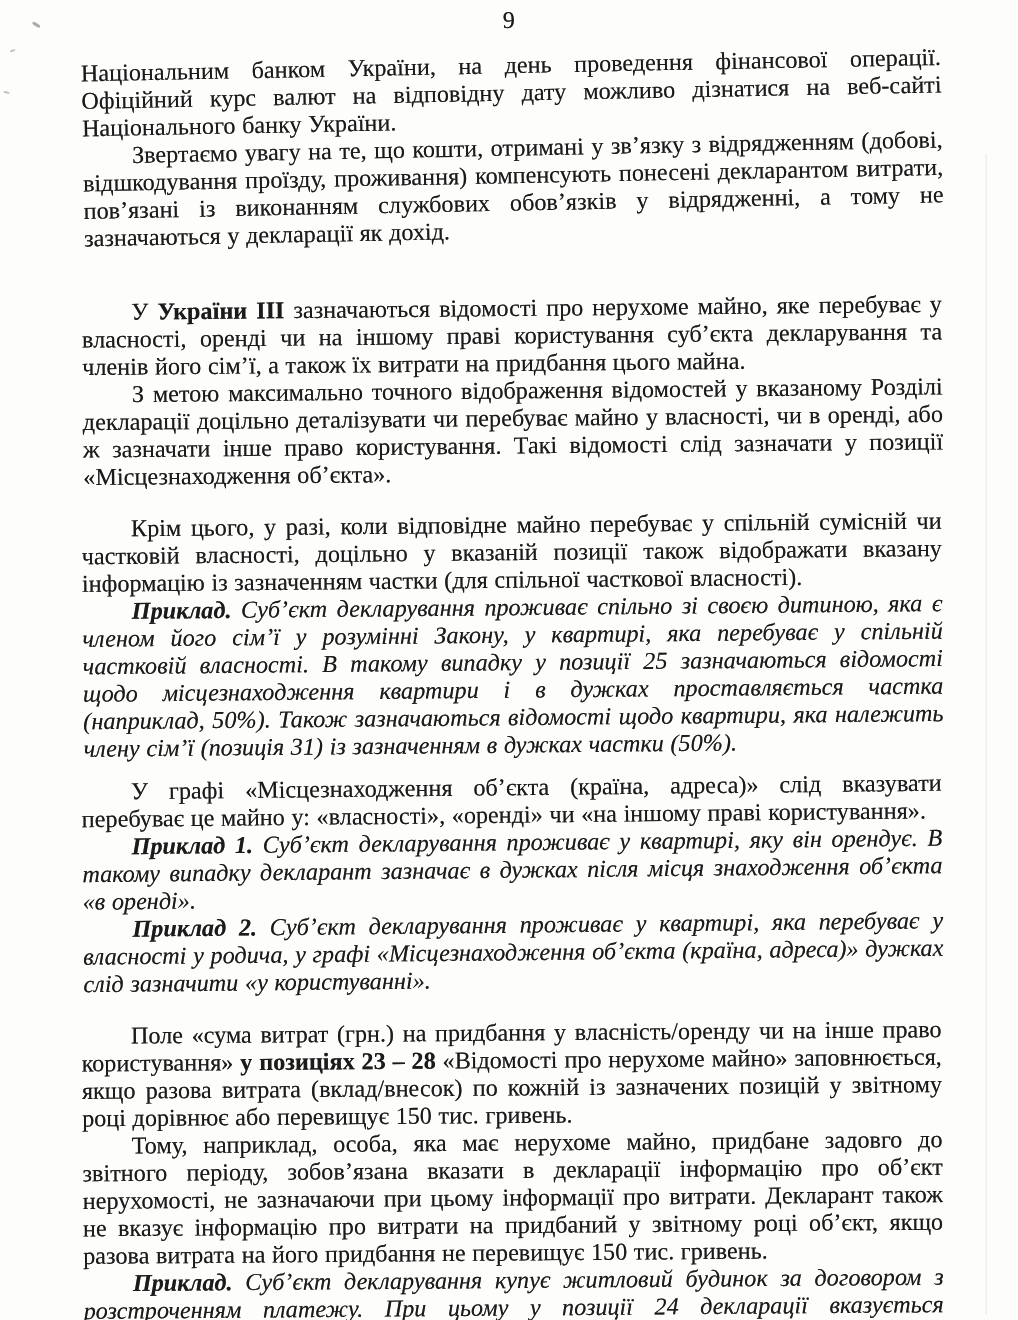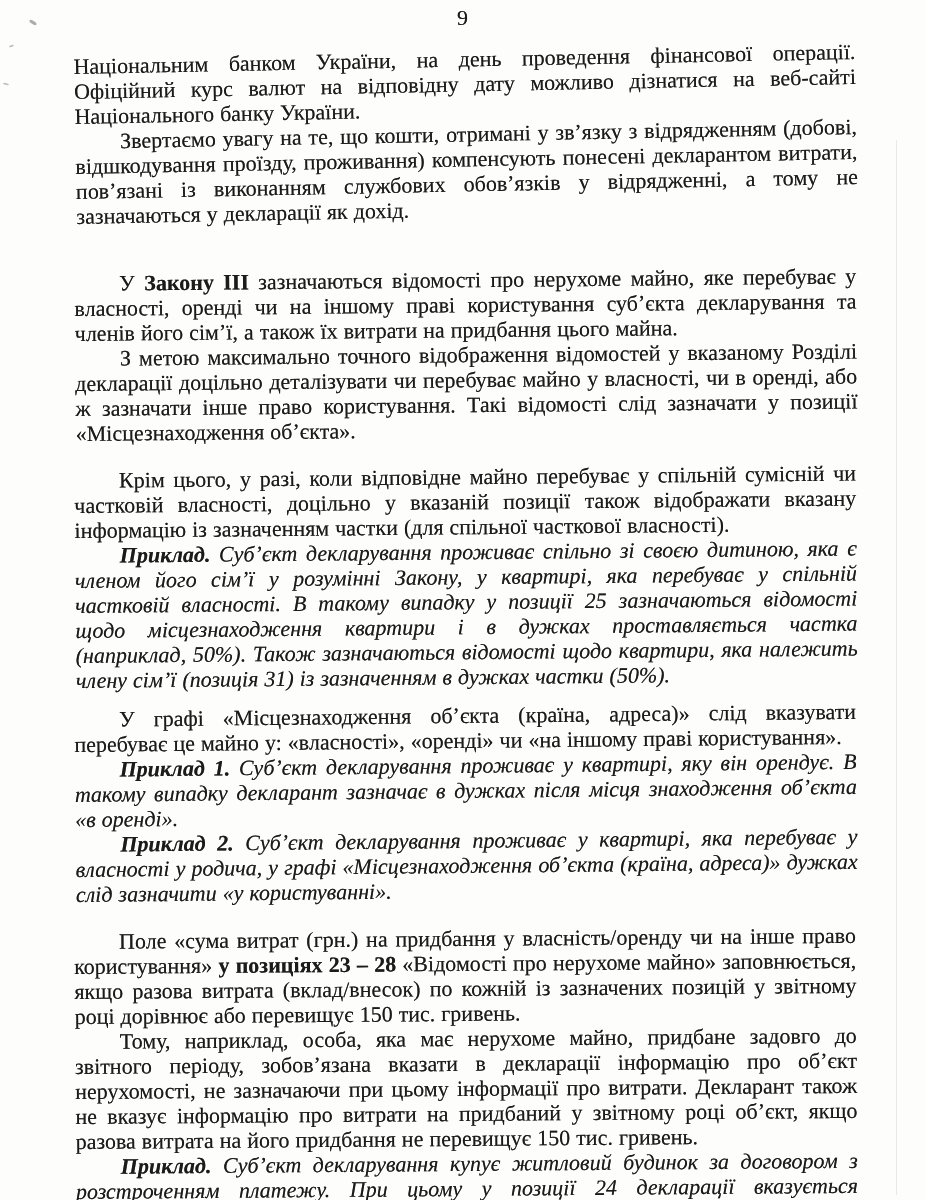--- a/index.html
+++ b/index.html
@@ -60,21 +60,21 @@
   <div class="edge-line"></div>
 
   <div class="doc">
 
     <section class="grp grp-a">
       <p class="no-indent"><span class="run normal">Національним банком України, на день проведення фінансової операції. Офіційний курс валют на відповідну дату можливо дізнатися на веб-сайті Національного банку України.</span></p>
       <p><span class="run normal">Звертаємо увагу на те, що кошти, отримані у зв’язку з відрядженням (добові, відшкодування проїзду, проживання) компенсують понесені декларантом витрати, пов’язані із виконанням службових обов’язків у відрядженні, а тому не зазначаються у декларації як дохід.</span></p>
     </section>
 
     <section class="grp grp-b">
-      <p><span class="run normal">У </span><span class="run bold">Закону III</span><span class="run normal"> зазначаються відомості про нерухоме майно, яке перебуває у власності, оренді чи на іншому праві користування суб’єкта декларування та членів його сім’ї, а також їх витрати на придбання цього майна.</span></p>
+      <p><span class="run normal">У </span><span class="run bold">України III</span><span class="run normal"> зазначаються відомості про нерухоме майно, яке перебуває у власності, оренді чи на іншому праві користування суб’єкта декларування та членів його сім’ї, а також їх витрати на придбання цього майна.</span></p>
       <p><span class="run normal">З метою максимально точного відображення відомостей у вказаному Розділі декларації доцільно деталізувати чи перебуває майно у власності, чи в оренді, або ж зазначати інше право користування. Такі відомості слід зазначати у позиції «Місцезнаходження об’єкта».</span></p>
     </section>
 
     <section class="grp grp-c">
       <p><span class="run normal">Крім цього, у разі, коли відповідне майно перебуває у спільній сумісній чи частковій власності, доцільно у вказаній позиції також відображати вказану інформацію із зазначенням частки (для спільної часткової власності).</span></p>
       <p><span class="run bold-italic">Приклад.</span><span class="run italic"> Суб’єкт декларування проживає спільно зі своєю дитиною, яка є членом його сім’ї у розумінні Закону, у квартирі, яка перебуває у спільній частковій власності. В такому випадку у позиції 25 зазначаються відомості щодо місцезнаходження квартири і в дужках проставляється частка (наприклад, 50%). Також зазначаються відомості щодо квартири, яка належить члену сім’ї (позиція 31) із зазначенням в дужках частки (50%).</span></p>
     </section>
 
     <section class="grp grp-d">
       <p><span class="run normal">У графі «Місцезнаходження об’єкта (країна, адреса)» слід вказувати перебуває це майно у: «власності», «оренді» чи «на іншому праві користування».</span></p>

